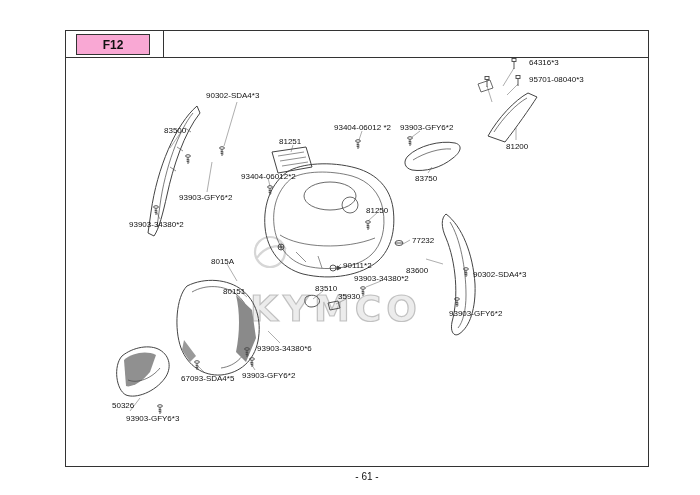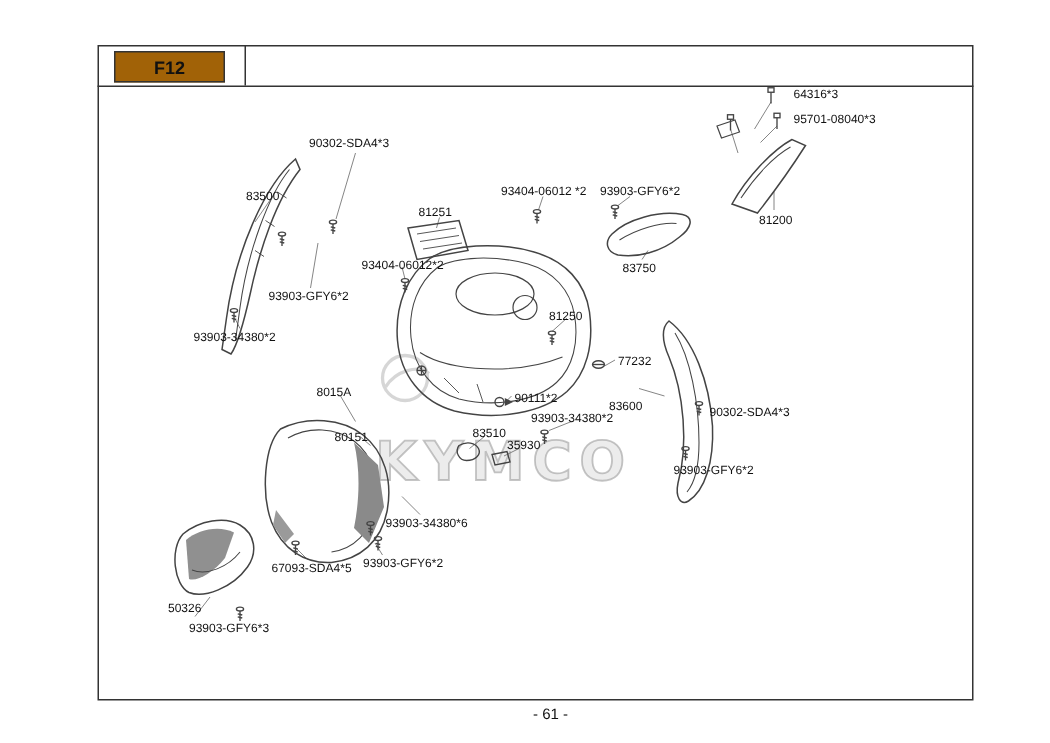--- a/index.html
+++ b/index.html
@@ -4,21 +4,21 @@
 <style>
   html,body{margin:0;padding:0;background:#ffffff;}
   .page{position:relative;width:700px;height:495px;background:#ffffff;overflow:hidden;
         font-family:"Liberation Sans",sans-serif;color:#111;}
   .page-border{position:absolute;left:65px;top:30px;width:584px;height:437px;
                border:1.3px solid #333;box-sizing:border-box;}
   .header-line{position:absolute;left:65px;top:57px;width:584px;border-top:1.3px solid #333;}
   .header-vsep{position:absolute;left:163px;top:30px;height:27px;border-left:1.3px solid #333;}
   .code-box{position:absolute;left:76px;top:34px;width:74px;height:21px;border:1.4px solid #333;
             display:flex;align-items:center;justify-content:center;
-            font-weight:bold;font-size:12px;box-sizing:border-box;background:#a16207;}
+            font-weight:bold;font-size:12px;box-sizing:border-box;background:#f9a8d4;}
   .page-title{position:absolute;left:177px;top:38px;font-weight:bold;font-size:13px;white-space:pre;}
   .footer{position:absolute;left:0;top:471px;width:700px;text-align:center;font-size:10px;margin-left:17px;}
   .diagram-svg{position:absolute;left:0;top:0;width:700px;height:495px;}
   .lbl{position:absolute;font-size:8px;line-height:9px;white-space:nowrap;color:#111;z-index:3;text-align:right;}
   .watermark{position:absolute;left:250px;top:288px;z-index:0;
              font-size:36px;font-weight:bold;letter-spacing:5px;
              font-family:"DejaVu Sans",sans-serif;
              color:rgba(160,160,160,0.20);
              -webkit-text-stroke:1.2px rgba(150,150,150,0.55);}
 </style>

